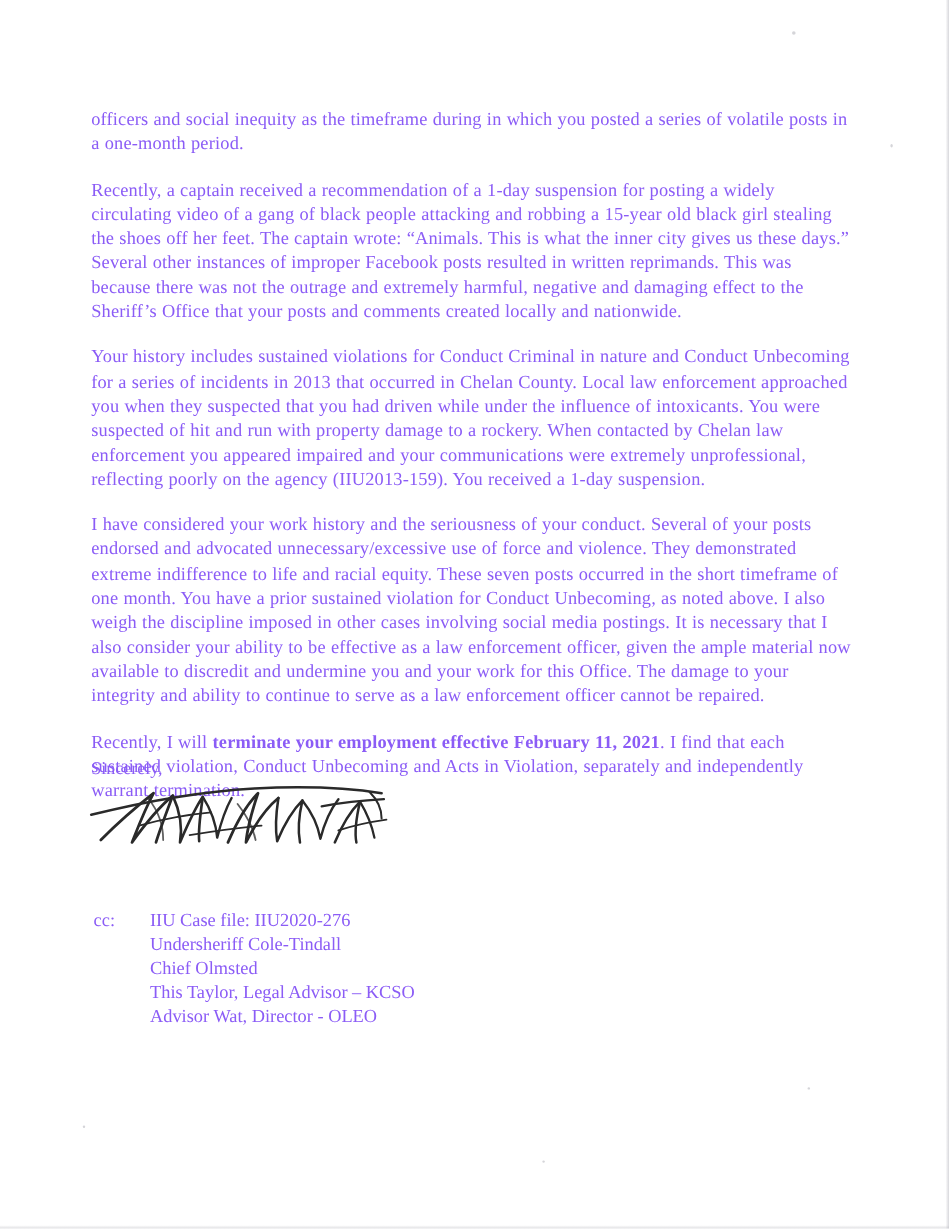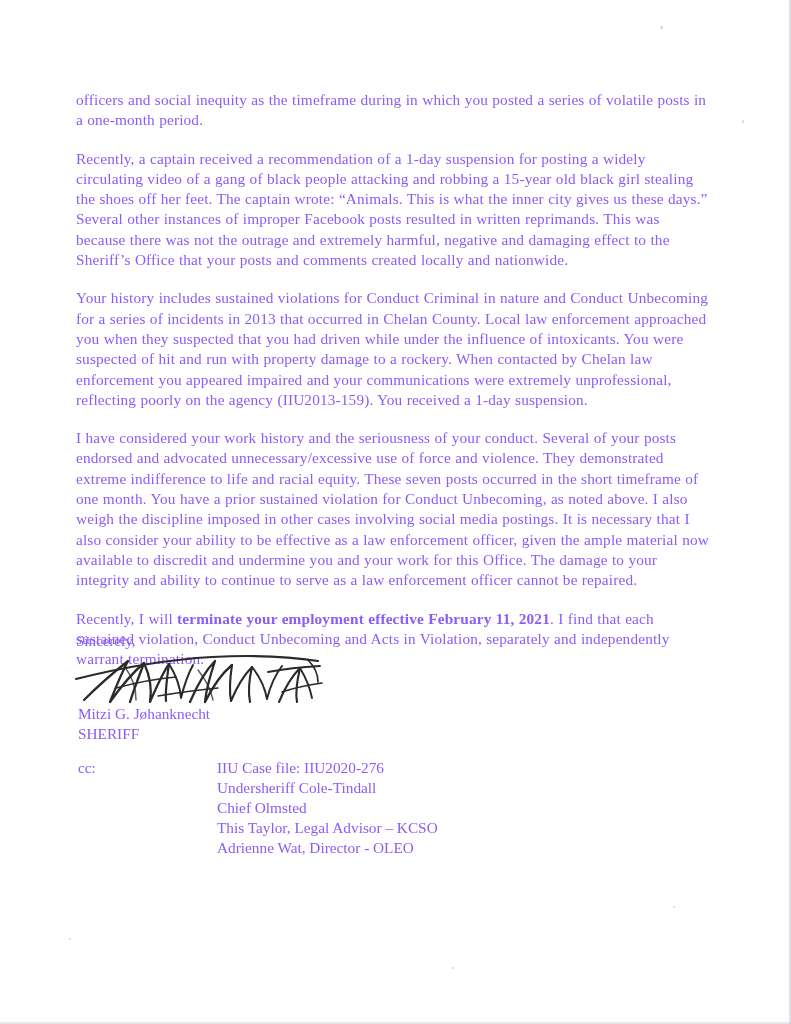--- a/index.html
+++ b/index.html
@@ -91,30 +91,29 @@
   }
   .signer div { white-space: nowrap; }
 
   .cc-block {
     position: absolute;
     left: 78px;
     top: 758px;
     display: flex;
     font-size: 15.3px;
     line-height: 20.1px;
-    gap: 47px;
   }
   .cc-label {
     width: 47px;
     flex: 0 0 47px;
   }
   .cc-list {
     display: block;
   }
-  .cc-list div { white-space: nowrap; margin-left: 45px; }
+  .cc-list div { white-space: nowrap; }
 </style>
 </head>
 <body>
 
 <div class="page">
 
   <div class="scan-edge-right"></div>
   <div class="scan-edge-bottom"></div>
   <div class="scan-speck" style="left:742px;top:120px;width:2px;height:3px;"></div>
   <div class="scan-speck" style="left:660px;top:26px;width:3px;height:3px;"></div>
@@ -148,29 +147,25 @@
         <path d="M210 40 C222 36, 236 33, 250 31" stroke-width="1.6"></path>
         <path d="M44 36 C62 31, 82 27, 104 25" stroke-width="1.5"></path>
         <path d="M86 44 C104 41, 124 38, 146 36" stroke-width="1.4"></path>
         <path d="M236 8 C242 14, 246 22, 246 30" stroke-width="1.7"></path>
         <path d="M52 14 C60 24, 64 36, 64 48" stroke-width="1.5" opacity="0.75"></path>
         <path d="M126 18 C134 28, 139 38, 141 48" stroke-width="1.5" opacity="0.75"></path>
       </g>
     </svg>
   </div>
 
-  <div class="signer">
-    <div>Mitzi G. Jøhanknecht</div>
-    <div>SHERIFF</div>
-  </div>
 
   <div class="cc-block">
     <div class="cc-label">cc:</div>
     <div class="cc-list">
       <div>IIU Case file: IIU2020-276</div>
       <div>Undersheriff Cole-Tindall</div>
       <div>Chief Olmsted</div>
       <div>This Taylor, Legal Advisor – KCSO</div>
-      <div>Adrienne Wat, Director - OLEO</div>
+      <div>Advisor Wat, Director - OLEO</div>
     </div>
   </div>
 
 </div>
 
 </body></html>

